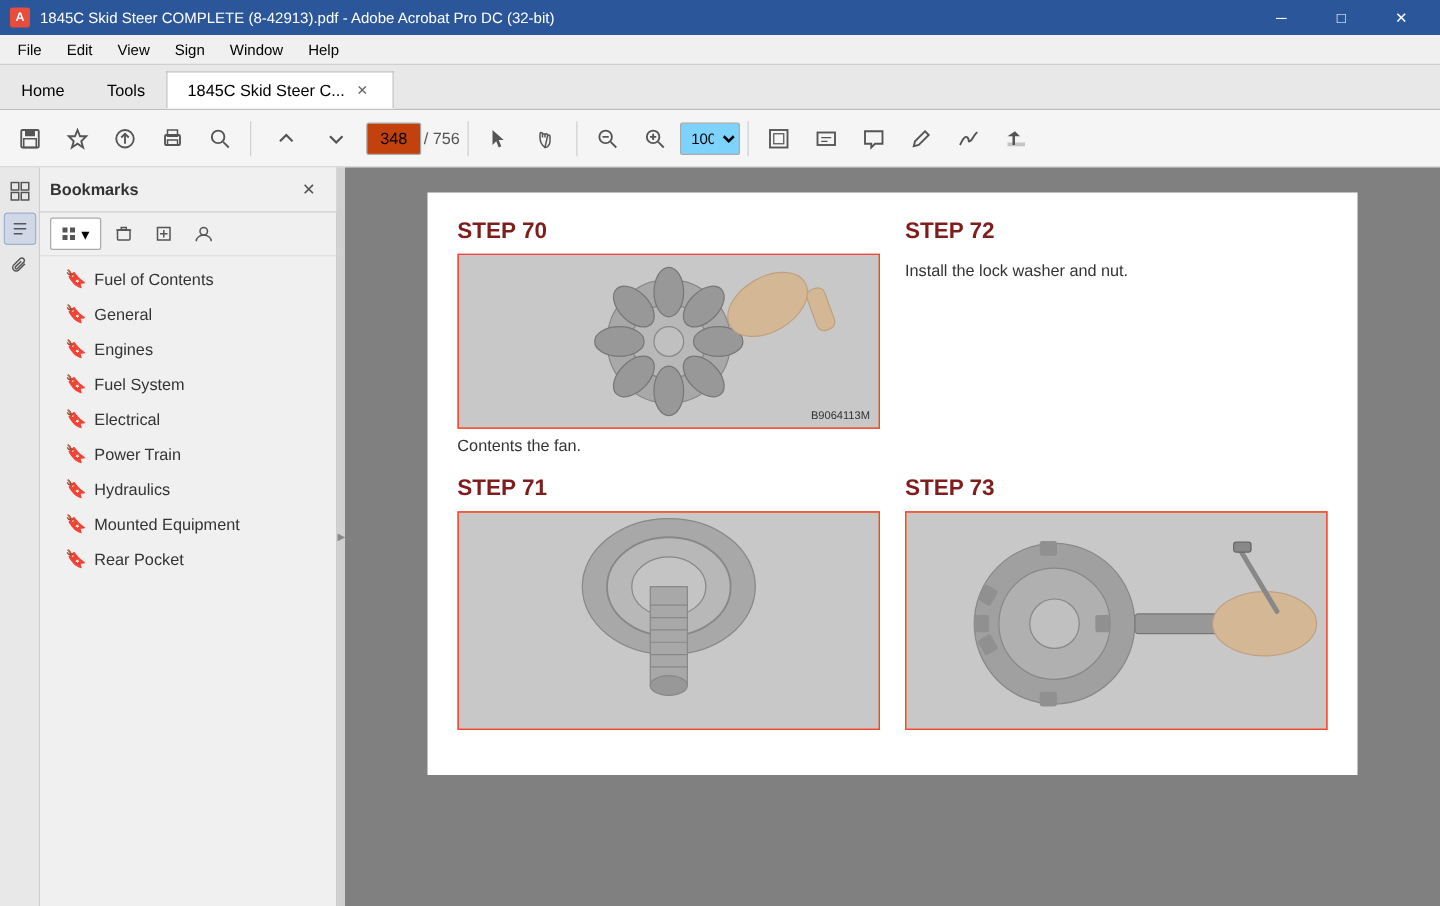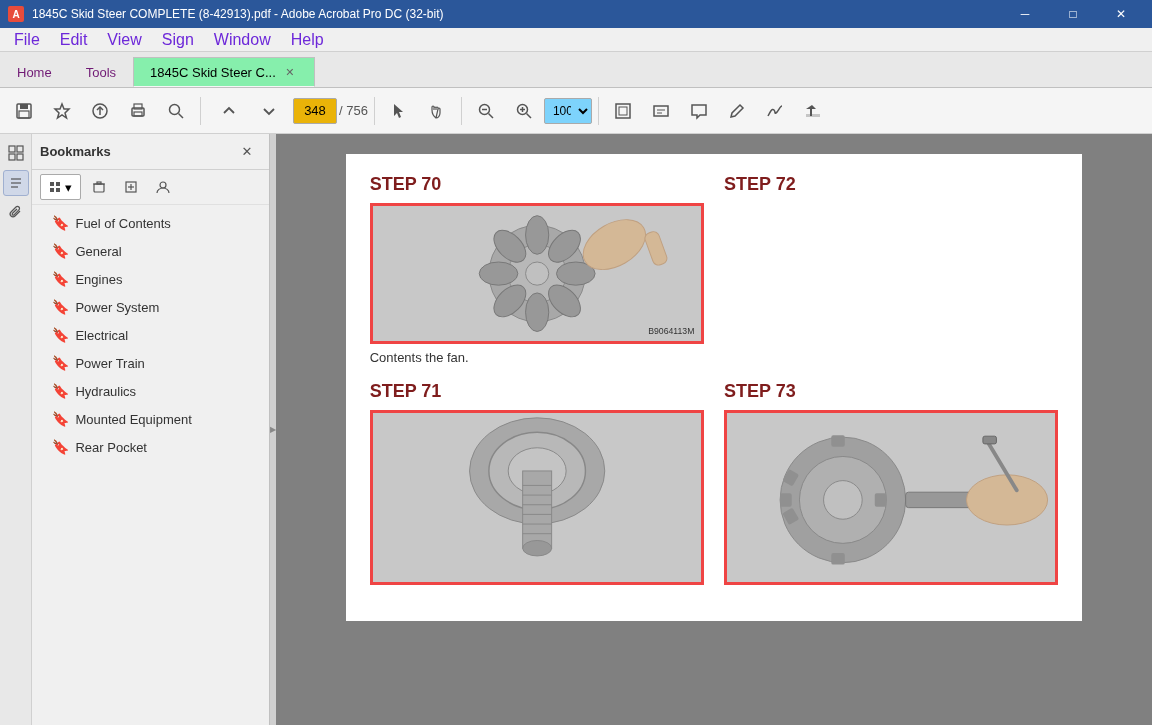--- a/index.html
+++ b/index.html
@@ -26,22 +26,22 @@
       height: 24px;
       background: #f0f0f0;
       display: flex;
       align-items: center;
       padding: 0 4px;
       border-bottom: 1px solid #d0d0d0;
     }
     .menu-item {
       padding: 2px 10px;
       cursor: pointer;
-      font-size: 16px;
-      color: #6d28d9;
+      font-size: 12px;
+      color: #000000;
       height: 100%;
       display: flex;
       align-items: center;
     }
 
     
     .tabbar {
       height: 36px;
       background: #e8e8e8;
       display: flex;
@@ -49,28 +49,28 @@
       padding: 0 0 0 0;
       border-bottom: 1px solid #c0c0c0;
     }
     .tab {
       height: 30px;
       padding: 0 16px;
       display: flex;
       align-items: center;
       cursor: pointer;
       font-size: 13px;
-      color: #701a75;
+      color: #000000;
       background: #e8e8e8;
       border: 1px solid transparent;
       border-bottom: none;
       gap: 6px;
     }
     .tab.active {
-      background: #86efac;
+      background: #ffffff;
       border: 1px solid #c0c0c0;
       border-bottom: 1px solid #f5f5f5;
       color: #000;
     }
     .tab-close { font-size: 11px; color: #666; cursor: pointer; width: 16px; height: 16px; display: flex; align-items: center; justify-content: center; border-radius: 2px; }
 
     
     .toolbar {
       height: 46px;
       background: #f5f5f5;
@@ -97,21 +97,21 @@
     .page-nav {
       display: flex;
       align-items: center;
       gap: 4px;
       margin: 0 4px;
     }
     .page-input {
       width: 44px;
       height: 26px;
       border: 1px solid #aaa;
-      background: #eab308;
+      background: #c2410c;
       text-align: center;
       font-size: 13px;
       border-radius: 2px;
     }
     .page-total { font-size: 13px; color: #555; }
     .zoom-select {
       width: 48px;
       height: 26px;
       border: 1px solid #aaa;
       background: #7dd3fc;
@@ -264,21 +264,21 @@
       margin-bottom: 16px;
     }
     .step-block { display: flex; flex-direction: column; }
     .step-title {
       font-size: 18px;
       font-weight: bold;
       margin-bottom: 8px;
       color: #7f1d1d;
     }
     .step-image {
-      border: 3px solid #ef4444;
+      border: 1px solid #ef4444;
       background: #f97316;
       display: flex;
       align-items: center;
       justify-content: center;
       position: relative;
       overflow: hidden;
     }
     .step-caption {
       font-size: 13px;
       color: #333;
@@ -522,21 +522,21 @@
         <div class="bookmark-item">
           <span class="bookmark-icon">🔖</span>
           <span>General</span>
         </div>
         <div class="bookmark-item">
           <span class="bookmark-icon">🔖</span>
           <span>Engines</span>
         </div>
         <div class="bookmark-item">
           <span class="bookmark-icon">🔖</span>
-          <span>Power System</span>
+          <span>Fuel System</span>
         </div>
         <div class="bookmark-item">
           <span class="bookmark-icon">🔖</span>
           <span>Electrical</span>
         </div>
         <div class="bookmark-item">
           <span class="bookmark-icon">🔖</span>
           <span>Power Train</span>
         </div>
         <div class="bookmark-item">
@@ -584,20 +584,21 @@
               <ellipse cx="250" cy="40" rx="35" ry="22" fill="#d4b896" stroke="#c0a080" stroke-width="1" transform="rotate(-30 250 40)"></ellipse>
               <rect x="280" y="30" width="15" height="35" rx="6" fill="#d4b896" stroke="#c0a080" stroke-width="1" transform="rotate(-20 280 30)"></rect>
               <text x="285" y="133" font-size="9" fill="#333" font-family="Arial">B9064113M</text>
             </svg>
           </div>
           <div class="step-caption">Contents the fan.</div>
         </div>
 
         <div class="step-block">
           <div class="step-title">STEP 72</div>
+          <div class="step-caption">Install the lock washer and nut.</div>
         </div>
       </div>
 
       <div class="step-section">
 
         <div class="step-block">
           <div class="step-title">STEP 71</div>
           <div class="step-image" style="height:175px;">
             <svg class="mech-svg" viewBox="0 0 340 175">
               <rect width="340" height="175" fill="#c8c8c8"></rect>

